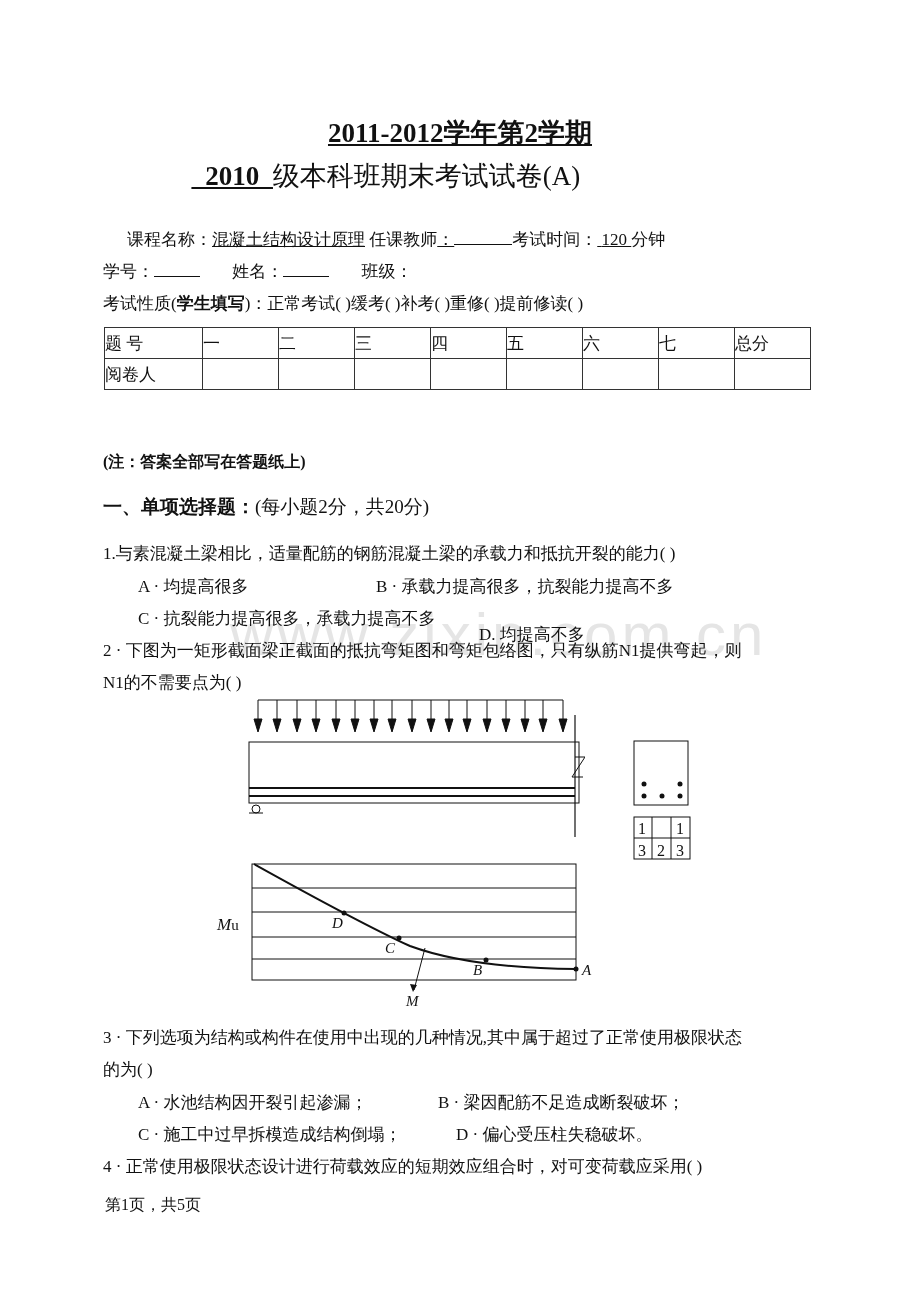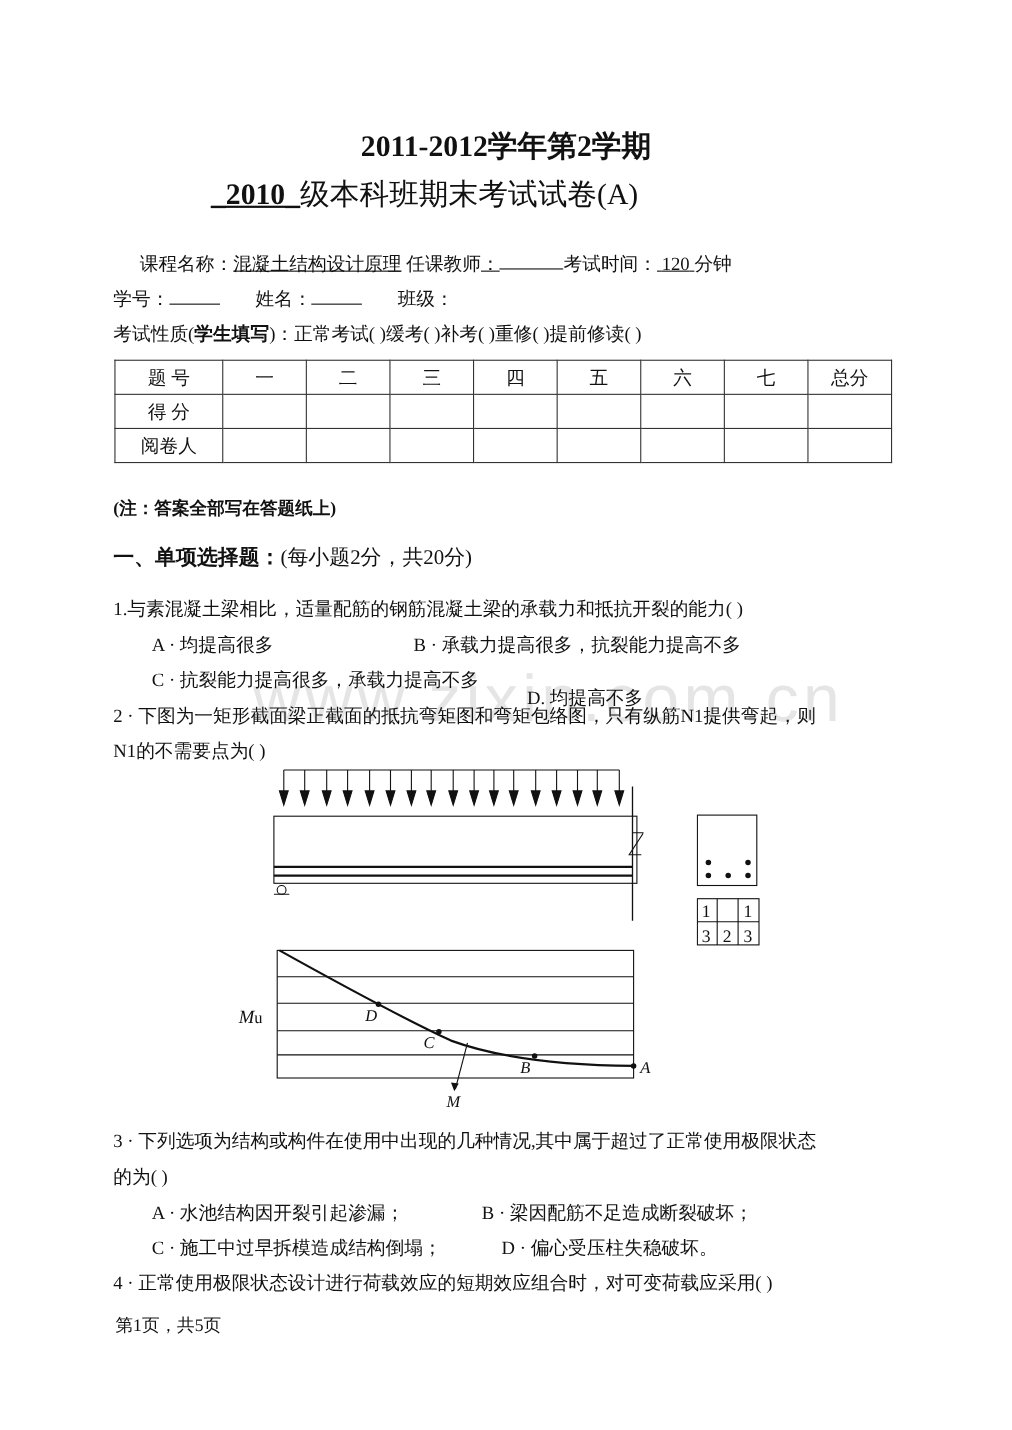--- a/index.html
+++ b/index.html
@@ -1,27 +1,27 @@
 <!DOCTYPE html>
 <html><head>
 <meta charset="utf-8">
 <style>
   html, body { margin:0; padding:0; background:#ffffff; }
   body { width:920px; height:1300px; position:relative; overflow:hidden;
          font-family:"Liberation Serif","DejaVu Serif",serif; color:#111; }
   .abs { position:absolute; white-space:nowrap; }
-  .title1 { top:115px; left:0; width:920px; text-align:center; font-size:27px; font-weight:bold; }
+  .title1 { top:115px; left:0; width:920px; text-align:center; font-size:27px; font-weight:bold;text-decoration:underline; }
   .title2 { top:158px; left:0; width:772px; text-align:center; font-size:27px; font-weight:bold; }
   .title2 .u { text-decoration:underline; }
   .title2 .n { font-weight:normal; }
   .line { font-size:17px; }
   .ul { text-decoration:underline; }
   .blank { display:inline-block; border-bottom:1px solid #111; height:14px; vertical-align:baseline; }
   table.score { position:absolute; top:327px; left:104px; border-collapse:collapse; font-size:17px; }
-  table.score td { border:1px solid #333; height:30px; text-align:center; padding:0; }
+  table.score td { border:1px solid #333; height:30px; text-align:left; padding:0; }
   .note { top:452px; left:103px; font-size:16px; font-weight:bold; }
   .sec { top:494px; left:103px; font-size:19px; }
   .sec b { font-size:19px; }
   .q { font-size:17px; }
   .watermark { position:absolute; top:600px; left:230px; font-size:60px; color:rgba(180,180,180,0.35);
                font-family:"Liberation Sans",sans-serif; letter-spacing:4px; }
   svg text { font-family:"Liberation Serif",serif; }
 </style>
 </head>
 <body>
@@ -50,31 +50,20 @@
       <tr>
     <td style="width:97px">题 号</td>
     <td style="width:75px">一</td>
     <td style="width:75px">二</td>
     <td style="width:75px">三</td>
     <td style="width:75px">四</td>
     <td style="width:75px">五</td>
     <td style="width:75px">六</td>
     <td style="width:75px">七</td>
     <td style="width:75px">总分</td>
-  </tr>
-  <tr>
-    <td>得 分</td>
-    <td></td>
-    <td></td>
-    <td></td>
-    <td></td>
-    <td></td>
-    <td></td>
-    <td></td>
-    <td></td>
   </tr>
   <tr>
     <td>阅卷人</td>
     <td></td>
     <td></td>
     <td></td>
     <td></td>
     <td></td>
     <td></td>
     <td></td>

